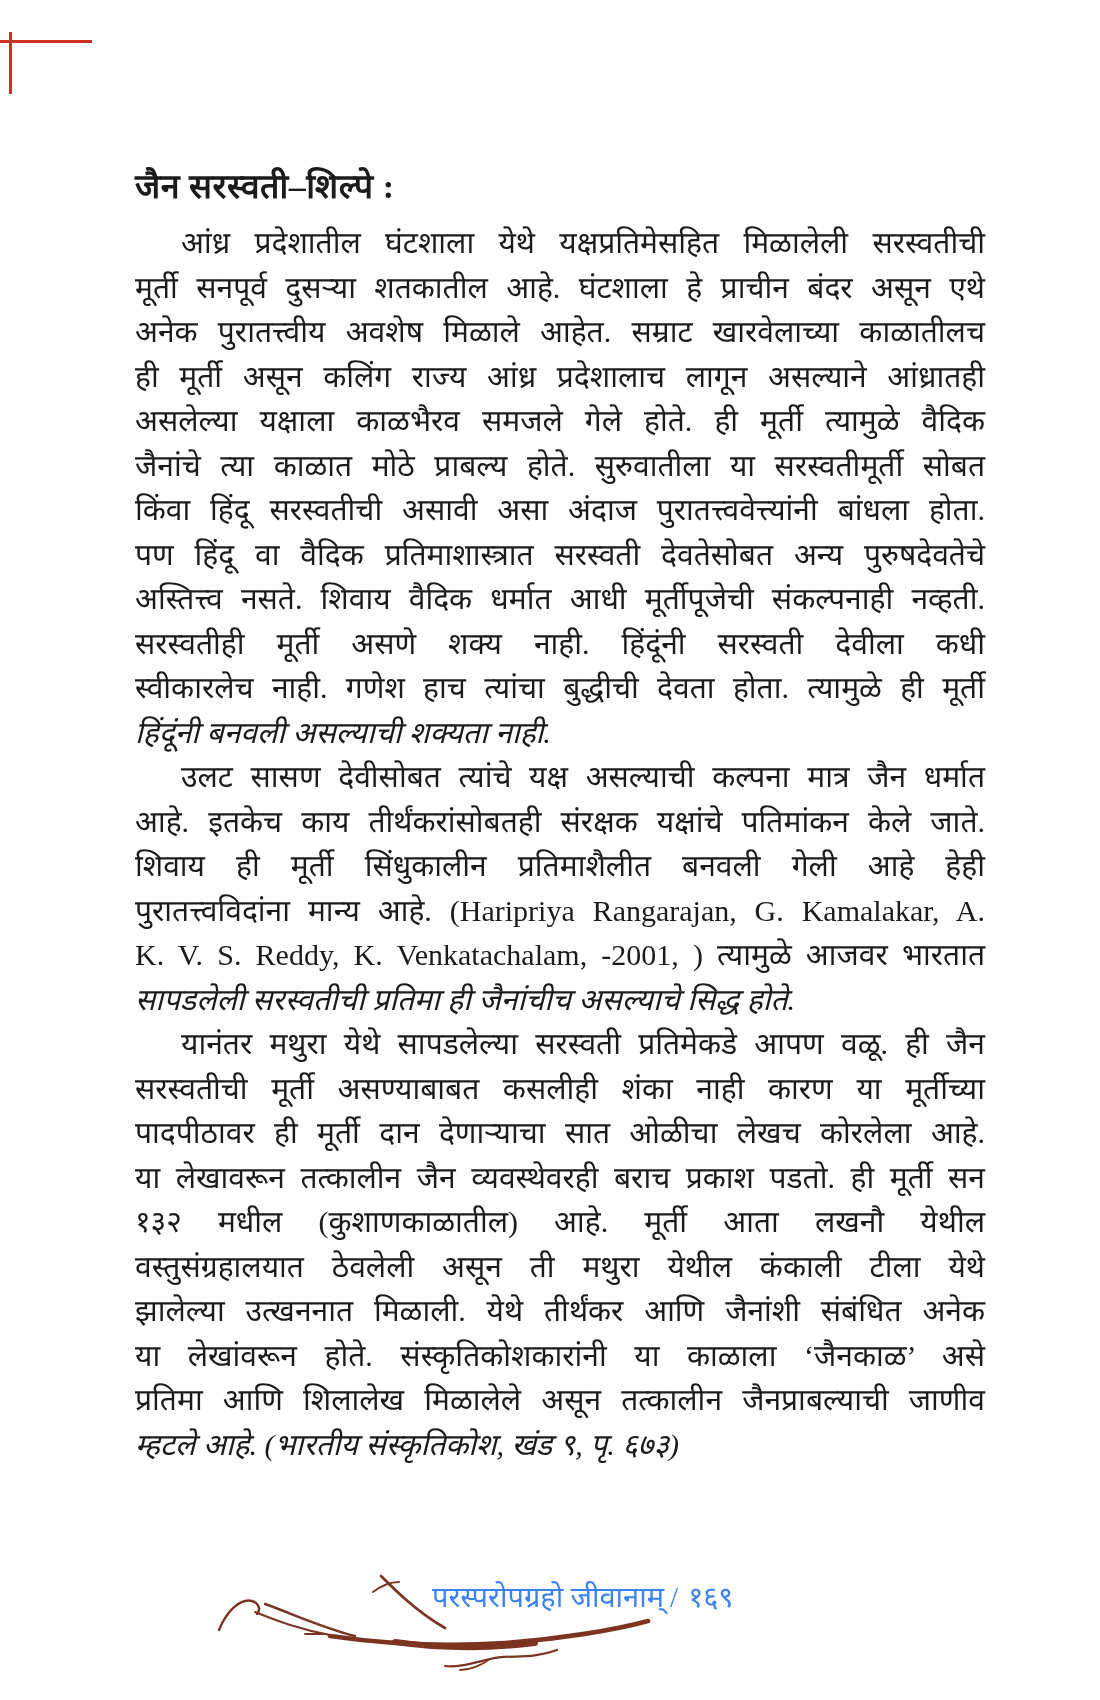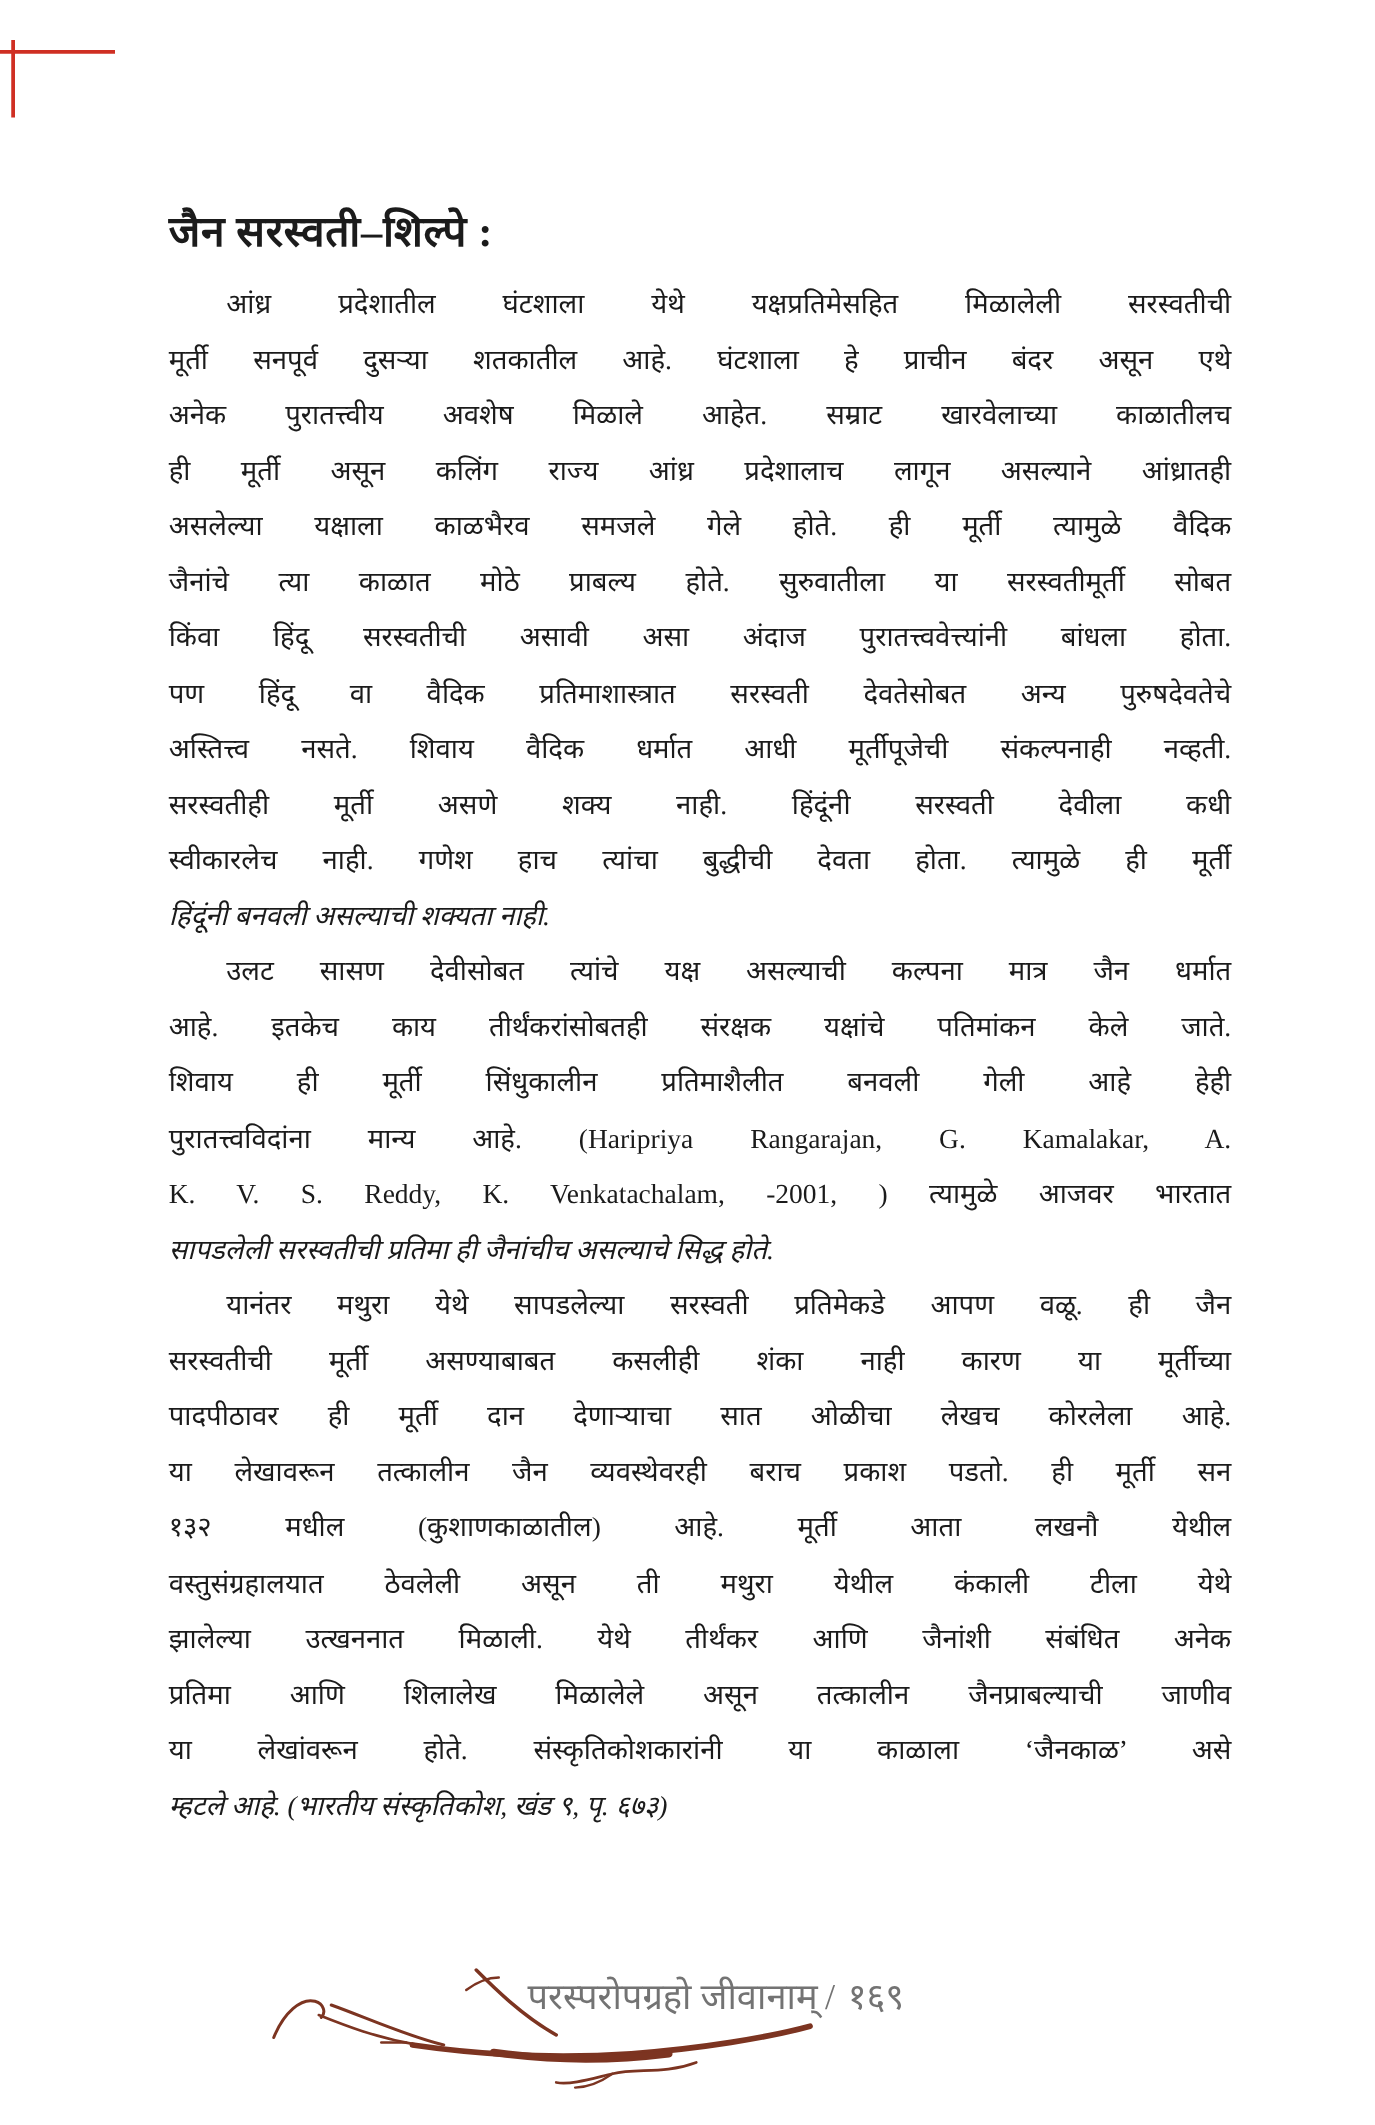--- a/index.html
+++ b/index.html
@@ -28,40 +28,40 @@
     width: 850px;
   }
   .heading {
     font-size: 34px;
     font-weight: 700;
     line-height: 42px;
     margin: 0 0 13px 0;
     letter-spacing: 0.5px;
   }
   .line {
-    font-size: 22px;
+    font-size: 30px;
     line-height: 44.5px;
     height: 44.5px;
     text-align: justify;
     text-align-last: justify;
     overflow: visible;
   }
   .line.indent { padding-left: 46px; }
   .line.last { text-align: center; text-align-last: left; font-style: italic; }
   .footer {
     position: absolute;
     left: 0; top: 1538px;
     width: 1100px; height: 140px;
   }
   .footer-text {
     position: absolute;
-    left: 422px; top: 6px;
+    left: 432px; top: 6px;
     font-size: 29px;
     white-space: nowrap;
-    color: #737373;
+    color: #3b82f6;
   }
   .footer-text .sep { padding: 0 10px 0 6px; }
   .branch-svg { position: absolute; left: 205px; top: 0; }
 </style>
 </head>
 <body>
 
 <div class="page">
 
   <div class="corner-mark-v"></div>
@@ -115,23 +115,23 @@
         <div class="line">पादपीठावर ही मूर्ती दान देणाऱ्याचा सात ओळीचा लेखच कोरलेला आहे.</div>
 
         <div class="line">या लेखावरून तत्कालीन जैन व्यवस्थेवरही बराच प्रकाश पडतो. ही मूर्ती सन</div>
 
         <div class="line">१३२ मधील (कुशाणकाळातील) आहे. मूर्ती आता लखनौ येथील</div>
 
         <div class="line">वस्तुसंग्रहालयात ठेवलेली असून ती मथुरा येथील कंकाली टीला येथे</div>
 
         <div class="line">झालेल्या उत्खननात मिळाली. येथे तीर्थंकर आणि जैनांशी संबंधित अनेक</div>
 
+        <div class="line">या लेखांवरून होते. संस्कृतिकोशकारांनी या काळाला ‘जैनकाळ’ असे</div>
+
         <div class="line">प्रतिमा आणि शिलालेख मिळालेले असून तत्कालीन जैनप्राबल्याची जाणीव</div>
-
-        <div class="line">या लेखांवरून होते. संस्कृतिकोशकारांनी या काळाला ‘जैनकाळ’ असे</div>
 
         <div class="line last">म्हटले आहे. (भारतीय संस्कृतिकोश, खंड ९, पृ. ६७३)</div>
       </div>
   </div>
 
   <div class="footer">
     <svg class="branch-svg" width="470" height="130" viewBox="0 0 470 130" fill="none">
 
       <path d="M 14 60 C 22 40, 36 28, 47 31 C 54 33, 56 40, 52 44" stroke="#7c3421" stroke-width="2.4" stroke-linecap="round"></path>
 

